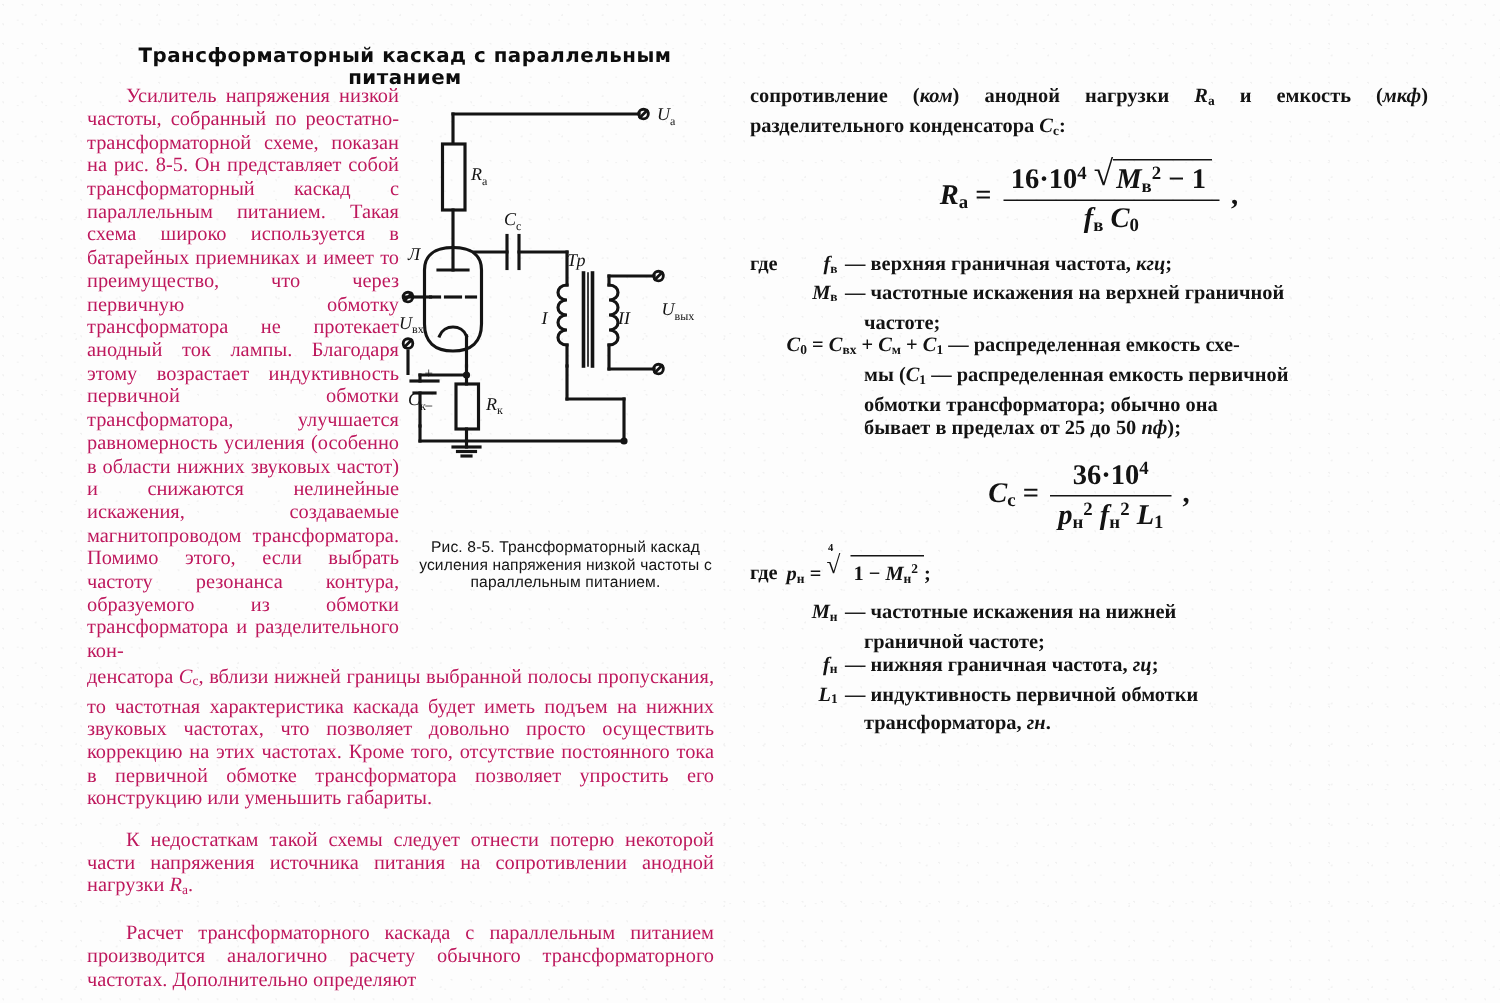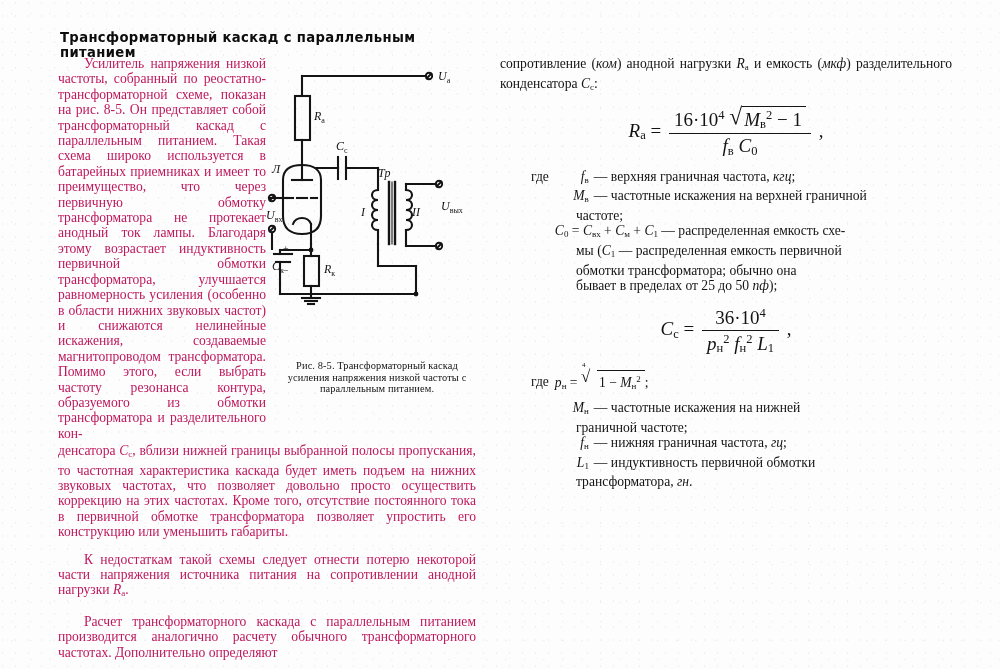--- a/index.html
+++ b/index.html
@@ -29,20 +29,21 @@
     position: absolute;
     left: 60px;
     top: 30px;
     width: 420px;
     font-family: "DejaVu Sans", "Liberation Sans", sans-serif;
     font-weight: bold;
     font-size: 13.2px;
     letter-spacing: 0.35px;
     color: #0d0d0d;
     line-height: 1.15;
+    text-align: center;
   }
 
   
   .col-left {
     position: absolute;
     left: 58px;
     top: 56px;
     width: 418px;
     font-size: 13.6px;
     line-height: 15.4px;
@@ -71,21 +72,21 @@
   .figure-svg {
     display: block;
     width: 212px;
     height: 248px;
   }
   .fig-caption {
     position: absolute;
     left: 278px;
     top: 360px;
     width: 198px;
-    font-family: Liberation Serif, serif;
+    font-family: Liberation Sans, sans-serif;
     font-size: 10.4px;
     line-height: 11.6px;
     text-align: center;
     color: #141414;
     letter-spacing: 0.1px;
   }
 
   .full-wrap {
     clear: both;
     padding-top: 2px;
@@ -93,20 +94,21 @@
 
   
   .col-right {
     position: absolute;
     left: 500px;
     top: 56px;
     width: 452px;
     font-size: 13.6px;
     line-height: 15.6px;
     color: #131313;
+    font-weight: bold;
   }
   .rc-para {
     margin: 0;
     text-align: justify;
   }
   .formula {
     text-align: center;
     margin: 11px 0 10px 0;
     font-size: 19px;
   }
@@ -116,21 +118,20 @@
   .defs { margin: 0; }
   .def-row {
     display: flex;
     align-items: baseline;
     margin: 0;
   }
   .def-lead {
     flex: 0 0 auto;
     padding-right: 6px;
     white-space: nowrap;
-    margin-left: 31px;
   }
   .def-sym {
     flex: 0 0 auto;
     min-width: 34px;
     text-align: right;
     white-space: nowrap;
     padding-right: 5px;
   }
   .def-text {
     flex: 1 1 auto;

